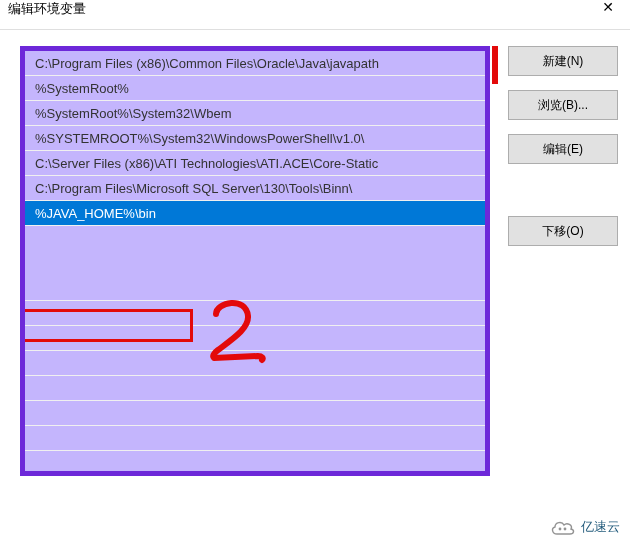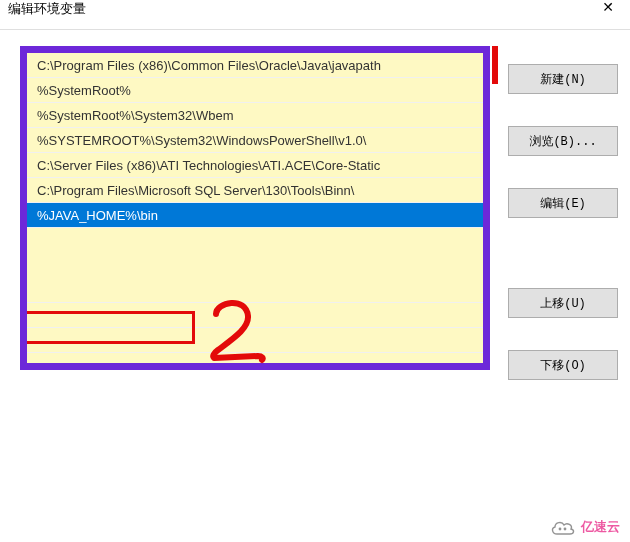--- a/index.html
+++ b/index.html
@@ -32,23 +32,23 @@
     }
     .content {
       display: flex;
       padding: 16px 12px 12px 20px;
       gap: 18px;
       height: calc(100% - 30px);
       position: relative;
     }
     .listbox {
       flex: 1;
-      border: 7px solid #6d28d9;
-      background: #fef9c3;
-      height: 324px;
+      border: 5px solid #6d28d9;
+      background: #c4b5fd;
+      height: 430px;
       overflow: hidden;
       position: relative;
     }
     .list-item {
       height: 25px;
       line-height: 25px;
       border-bottom: 1px solid #f0f0f0;
       padding: 0 10px;
       font-size: 13px;
       color: #333;
@@ -80,22 +80,21 @@
     .btn {
       height: 30px;
       background: #e1e1e1;
       border: 1px solid #adadad;
       font-size: 12px;
       color: #000;
       cursor: pointer;
       display: flex;
       align-items: center;
       justify-content: center;
-      font-family: Liberation Mono, monospace;
-      margin-top: 18px;
+      font-family: Liberation Sans, sans-serif;
     }
     .gap-small { height: 24px; }
 
     
     .hl-selected {
       position: absolute;
       border: 3px solid #e30a0a;
       left: -4px;
       top: 258px;
       width: 172px;
@@ -123,24 +122,23 @@
       z-index: 6;
     }
     
     .watermark {
       position: absolute;
       right: 10px;
       bottom: 6px;
       display: flex;
       align-items: center;
       gap: 5px;
-      color: #ec4899;
+      color: #0c4a6e;
       font-size: 13px;
       opacity: 0.9;
-      font-weight: bold;
     }
     .wm-cloud {
       width: 26px;
       height: 18px;
     }
   </style>
 </head>
 <body>
 
 <div class="titlebar">
@@ -171,21 +169,20 @@
 
     <div class="hl-selected"></div>
   </div>
 
   <div class="side-buttons">
     <div class="hl-newbtn"></div>
     <button class="btn">新建(N)</button>
     <button class="btn">浏览(B)...</button>
     <button class="btn">编辑(E)</button>
     <div class="gap-small"></div>
-    <button class="btn">上移(U)</button>
     <button class="btn">下移(O)</button>
     <div class="gap-small"></div>
   </div>
 
   <svg class="two-annot" viewBox="0 0 80 76">
     <path d="M16 16 C16 4, 46 -2, 48 18 C49 30, 34 40, 18 52 C14 55, 12 58, 14 60 L58 58 C62 58, 64 60, 62 62" stroke="#e30a0a" stroke-width="6" fill="none" stroke-linecap="round" stroke-linejoin="round"></path>
   </svg>
 
   <div class="watermark">
     <svg class="wm-cloud" viewBox="0 0 26 18">

